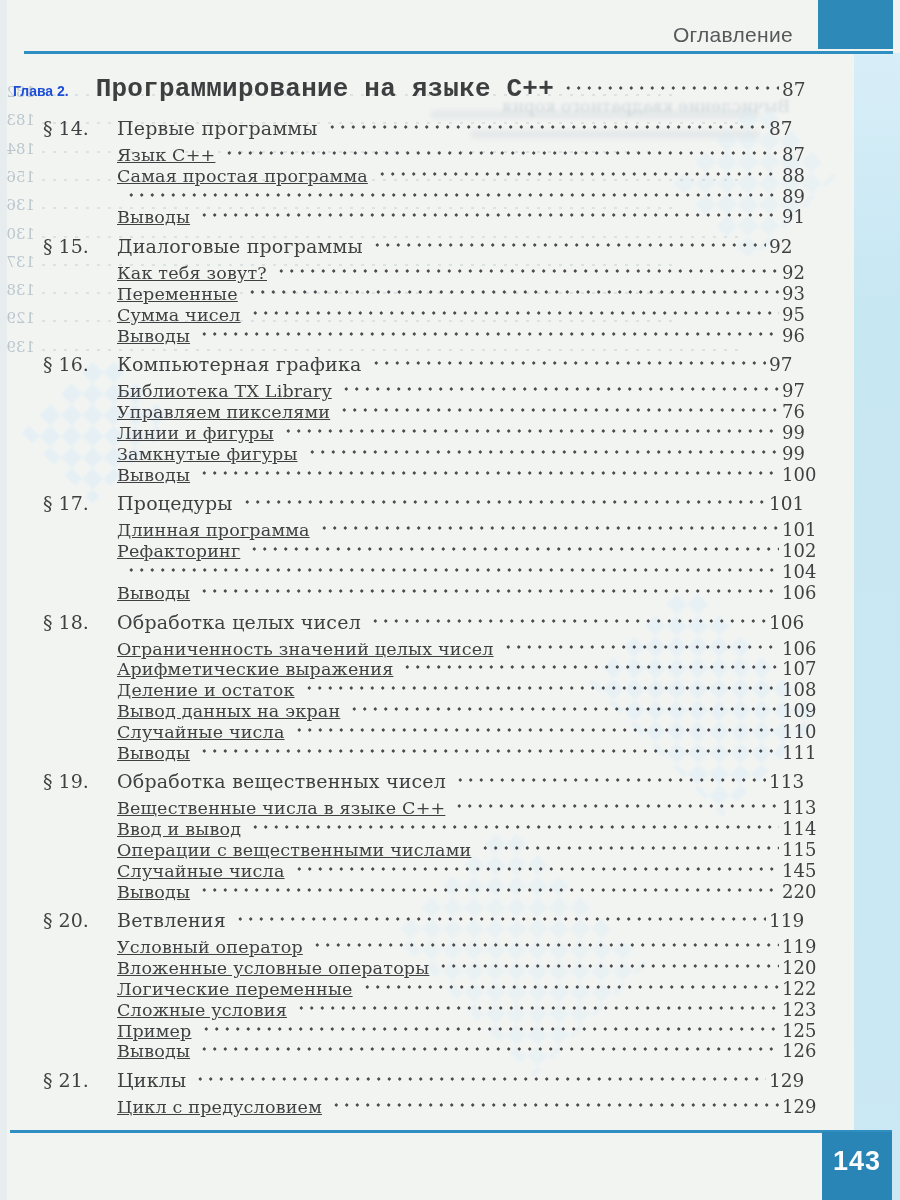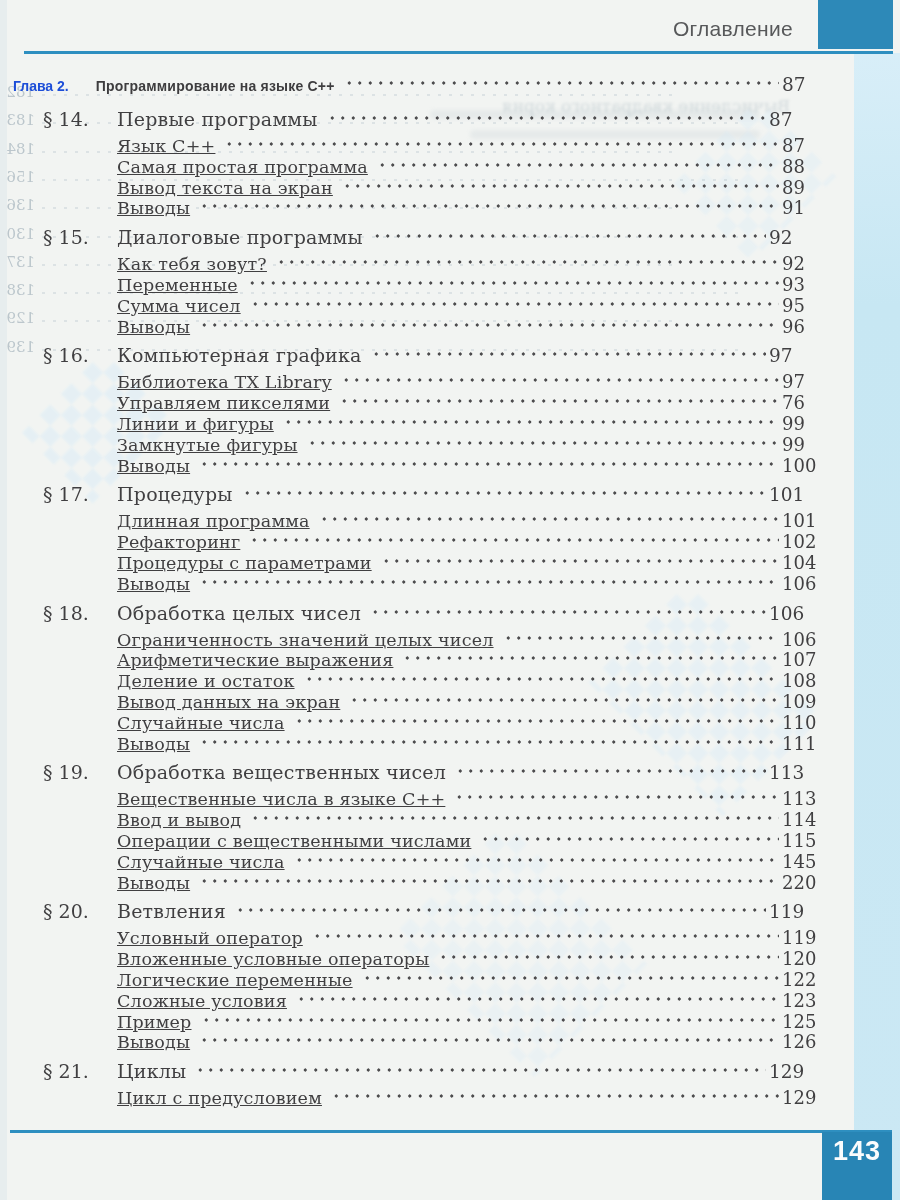--- a/index.html
+++ b/index.html
@@ -42,21 +42,21 @@
   }
   .ghost-diamonds {
     position:absolute;
     background: repeating-conic-gradient(#d9ecf7 0% 25%, transparent 25% 50%);
     background-size: 30px 30px;
     transform: rotate(45deg);
     opacity:.5; filter: blur(1px);
   }
   
   .header-label {
-    position:absolute; top:17px; right:107px; z-index:2;
+    position:absolute; top:23px; right:107px; z-index:2;
     font-family:"Liberation Sans", sans-serif;
     font-size:21px; color:#57585a; letter-spacing:.3px;
   }
   .corner-box {
     position:absolute; left:818px; top:0; width:75px; height:49px;
     background:#2d89b8; z-index:3;
   }
   .rule { position:absolute; height:3px; background:#2e8fc0; z-index:2; }
   .rule.top { left:24px; top:51px; width:869px; }
   .rule.bottom { left:10px; top:1130px; width:882px; }
@@ -67,42 +67,42 @@
     z-index:1;
   }
   
   .footer-box {
     position:absolute; left:822px; top:1132px; width:70px; height:68px;
     background:#2885b5; z-index:3;
     display:flex; justify-content:center; align-items:flex-start;
   }
   .footer-box span {
     font-family:"Liberation Sans", sans-serif; font-weight:bold;
-    font-size:27px; color:#fbfcfd; letter-spacing:1px; margin-top:4px;
+    font-size:27px; color:#fbfcfd; letter-spacing:1px; margin-top:14px;
   }
   
   .content {
     position:absolute; left:13px; top:74px; width:805px; z-index:2;
   }
   .row { display:flex; align-items:baseline; }
   .leader {
     flex:1 1 auto; height:14px; margin:0 3px 0 9px;
     background-image: radial-gradient(circle, #4d4c4e 1.45px, transparent 1.8px);
     background-size: 10.5px 14px; background-repeat: repeat-x;
     background-position: left bottom 1px;
   }
   .pagenum { min-width:36px; text-align:left; font-size:18px; white-space:nowrap; }
   .chapter-row { margin-bottom:13px; }
   .chapter-row .chapnum {
     font-family:"Liberation Sans", sans-serif; font-weight:bold;
     font-size:14px; color:#1d4ed8; margin-right:11px; white-space:nowrap;
   }
   .chapter-row .chaptitle {
-    font-family:Liberation Sans, sans-serif; font-weight:bold;
-    font-size:14px; color:#3e3d3f; letter-spacing:.2px; white-space:nowrap;padding-left:16px;
+    font-family:Liberation Mono, monospace; font-weight:bold;
+    font-size:26px; color:#3e3d3f; letter-spacing:.2px; white-space:nowrap;padding-left:16px;
   }
   .chapter-row .pagenum { font-size:18.5px; }
   .sec-head { margin:7px 13px 5px 30px; line-height:22px; }
   .sec-head .secnum {
     display:inline-block; width:74px; font-size:19px; white-space:nowrap;
   }
   .sec-head .title { font-size:19px; letter-spacing:.2px; white-space:nowrap; }
   .sec-head .pagenum { font-size:18.5px; }
   .item { margin-left:104px; line-height:20.8px; }
   .item .title { font-size:17.5px; letter-spacing:.2px; white-space:nowrap;text-decoration:underline; }
@@ -172,21 +172,20 @@
     <span class="pagenum">87</span>
   </div>
 
   <div class="row item">
     <span class="title">Самая простая программа</span>
     <span class="leader"></span>
     <span class="pagenum">88</span>
   </div>
 
   <div class="row item">
-    <span class="title">Вывод текста на экран</span>
     <span class="leader"></span>
     <span class="pagenum">89</span>
   </div>
 
   <div class="row item">
     <span class="title">Выводы</span>
     <span class="leader"></span>
     <span class="pagenum">91</span>
   </div>
 </div>
@@ -280,21 +279,20 @@
     <span class="pagenum">101</span>
   </div>
 
   <div class="row item">
     <span class="title">Рефакторинг</span>
     <span class="leader"></span>
     <span class="pagenum">102</span>
   </div>
 
   <div class="row item">
-    <span class="title">Процедуры с параметрами</span>
     <span class="leader"></span>
     <span class="pagenum">104</span>
   </div>
 
   <div class="row item">
     <span class="title">Выводы</span>
     <span class="leader"></span>
     <span class="pagenum">106</span>
   </div>
 </div>

